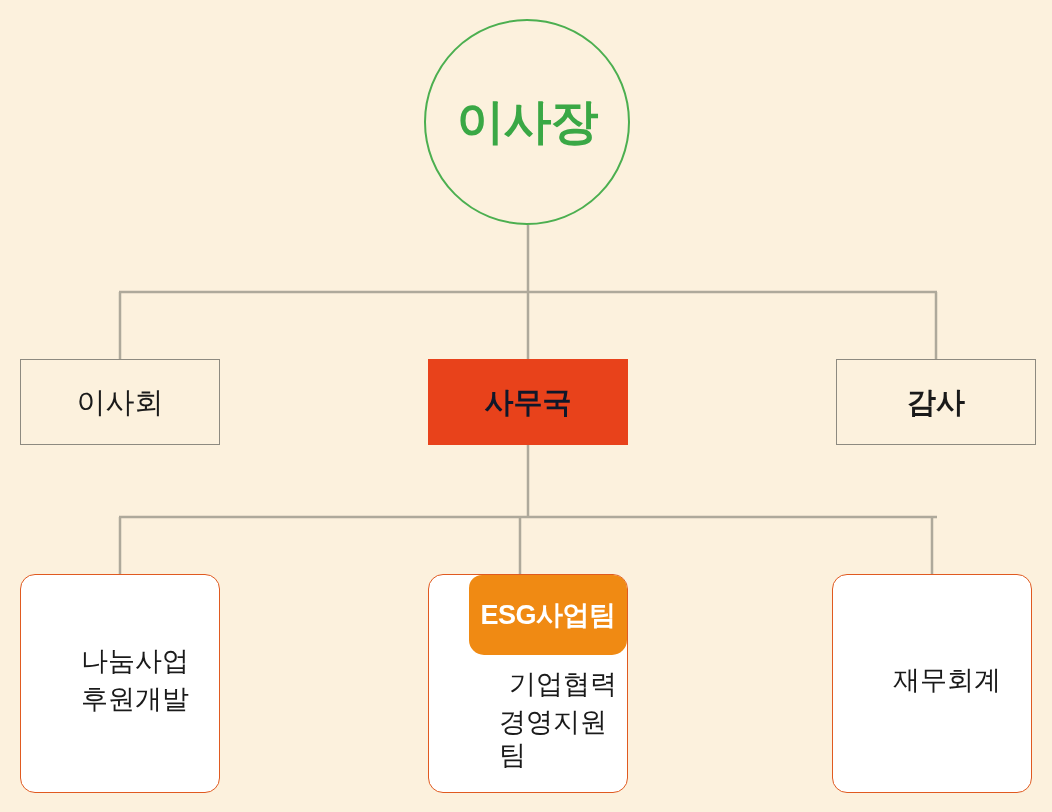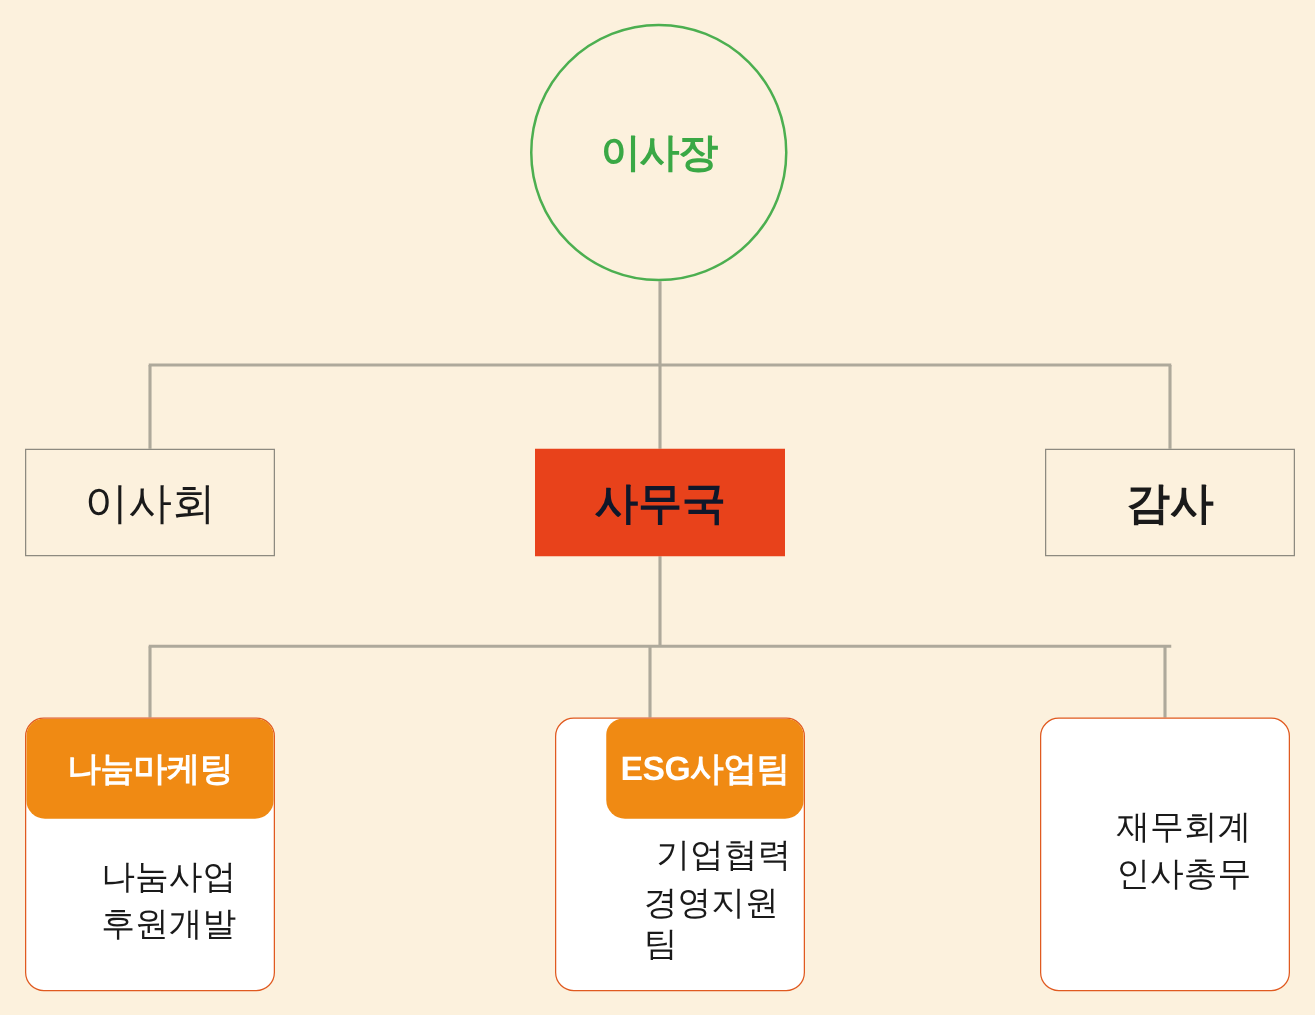--- a/index.html
+++ b/index.html
@@ -35,21 +35,21 @@
     height: 206px;
     border: 2.5px solid #4caf50;
     border-radius: 50%;
     box-sizing: border-box;
     background: transparent;
     display: flex;
     align-items: center;
     justify-content: center;
   }
   .root-label {
-    font-size: 32px;
+    font-size: 48px;
     font-weight: bold;
     color: #3aa845;
     letter-spacing: -1px;
     line-height: 1;
   }
 
   
   .mid-box {
     position: absolute;
     top: 359px;
@@ -62,21 +62,21 @@
   }
   .mid-box.plain {
     border: 1.5px solid #8d8a80;
     background: transparent;
   }
   .mid-box.accent {
     border: none;
     background: #e8421b;
   }
   .mid-label {
-    font-size: 35px;
+    font-size: 29px;
     color: #1a1a1a;
     line-height: 1;
   }
   .mid-box.accent .mid-label {
     color: #0f172a;
     font-weight: bold;
   }
   #mid-box-0 { left: 20px; }
   #mid-box-1 { left: 428px; }
   #mid-box-2 { left: 836px; font-weight: bold; }
@@ -89,21 +89,21 @@
     height: 219px;
     box-sizing: border-box;
     border: 1.5px solid #e05a20;
     border-radius: 15px;
     background: #ffffff;
     overflow: hidden;
     display: flex;
     flex-direction: column;
   }
   #team-card-0 { left: 20px; }
-  #team-card-1 { left: 444px; padding-left: 40px; }
+  #team-card-1 { left: 428px; padding-left: 40px; }
   #team-card-2 { left: 832px; }
 
   .team-header {
     height: 80px;
     flex: 0 0 80px;
     background: #f08a13;
     border-radius: 13px 13px 15px 15px;
     display: flex;
     align-items: center;
     justify-content: center;
@@ -167,39 +167,35 @@
 
   <div class="mid-box accent" id="mid-box-1">
     <span class="mid-label">사무국</span>
   </div>
 
   <div class="mid-box plain" id="mid-box-2">
     <span class="mid-label">감사</span>
   </div>
 
   <div class="team-card" id="team-card-0">
-    <div class="team-header">
-      <span class="team-header-label">나눔마케팅</span>
-    </div>
     <div class="team-body">
       <span class="team-body-line">나눔사업</span>
       <span class="team-body-line">후원개발</span>
     </div>
   </div>
 
   <div class="team-card" id="team-card-1">
     <div class="team-header">
       <span class="team-header-label">ESG사업팀</span>
     </div>
     <div class="team-body">
       <span class="team-body-line">기업협력</span>
       <span class="team-body-line">경영지원팀</span>
     </div>
   </div>
 
   <div class="team-card" id="team-card-2">
     <div class="team-body">
       <span class="team-body-line">재무회계</span>
-      <span class="team-body-line">인사총무</span>
     </div>
   </div>
 
 </div>
 
 </body></html>

